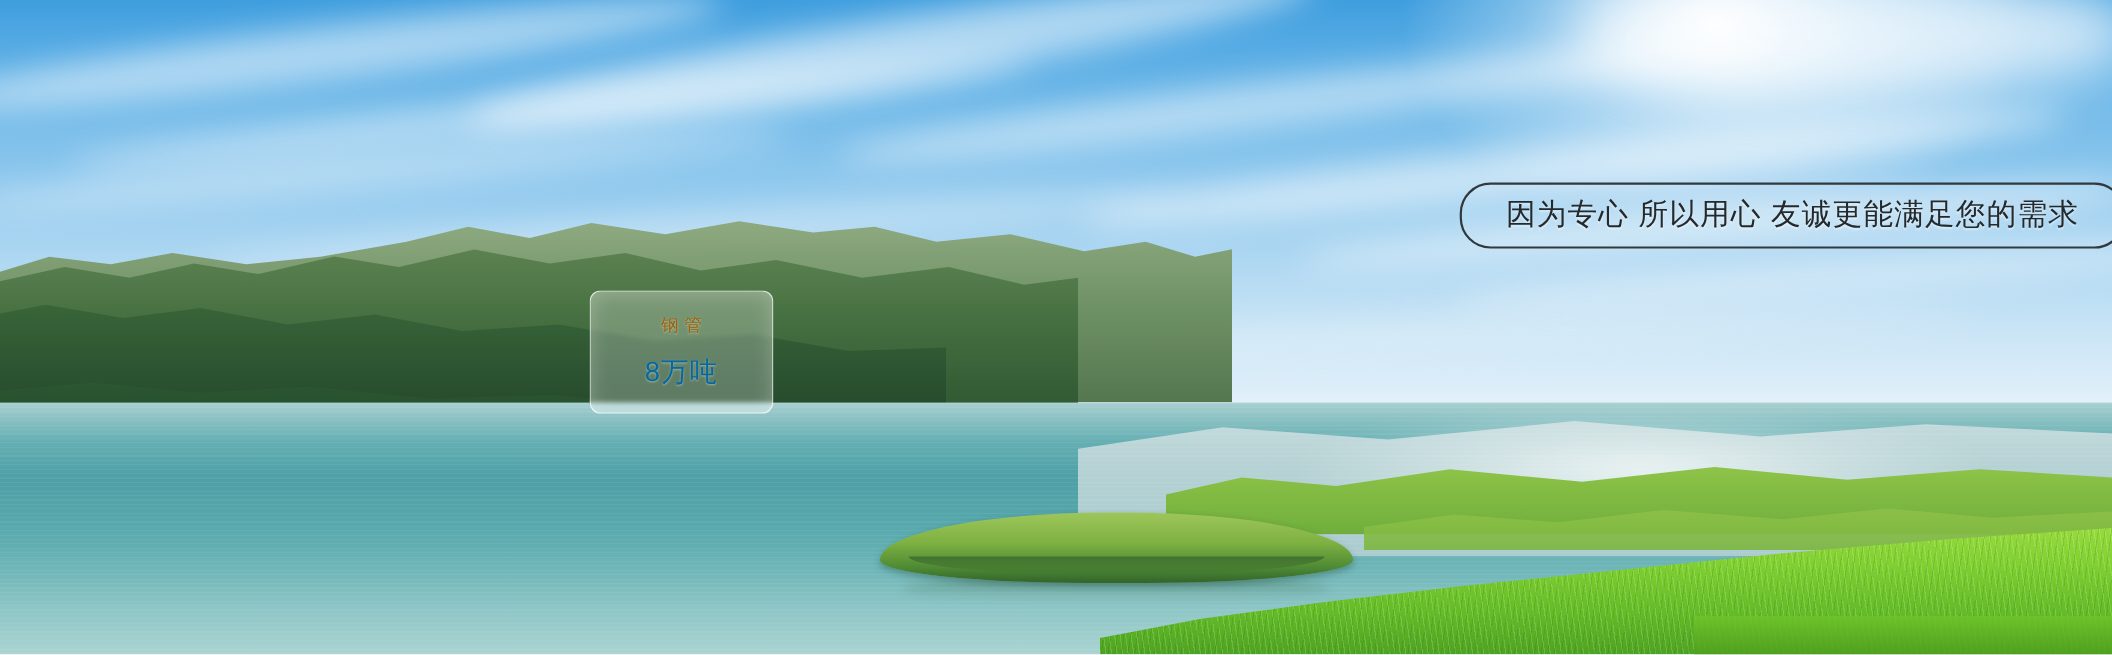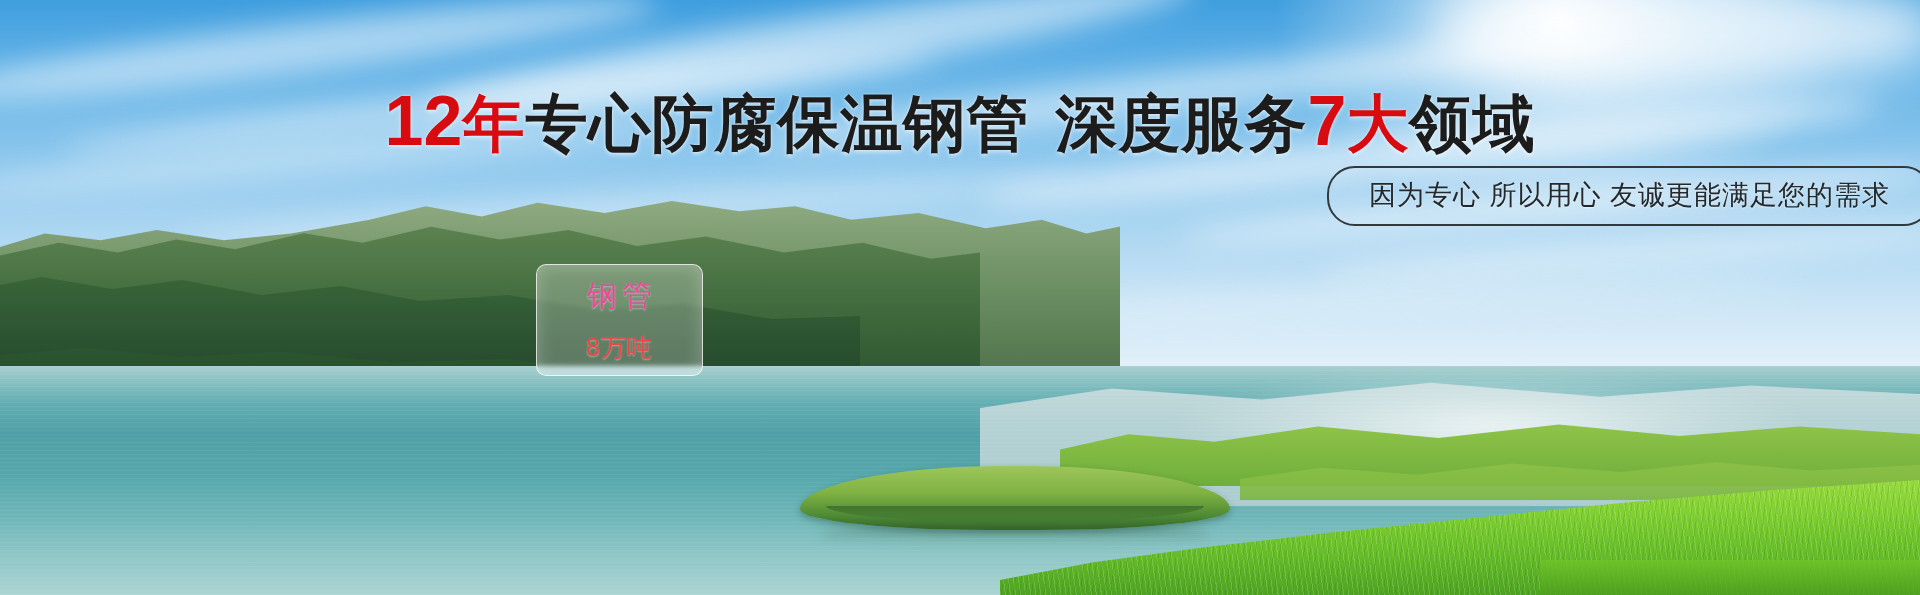--- a/index.html
+++ b/index.html
@@ -221,30 +221,30 @@
     background:rgba(255,255,255,.26);
     backdrop-filter:blur(2px);
     display:flex;
     flex-direction:column;
     align-items:center;
     justify-content:center;
     gap:14px;
     box-shadow:inset 0 0 18px rgba(255,255,255,.25);
   }
   .card-label{
-    font-size:30px;
-    color:#ec4899;
+    font-size:16px;
+    color:#a16207;
     letter-spacing:5px;
     text-indent:5px;
     text-shadow:0 1px 2px rgba(255,255,255,.45);
     text-align:center;
   }
   .card-value{
     font-size:25px;
-    color:#ef4444;
+    color:#0369a1;
     letter-spacing:1px;
     text-shadow:0 1px 2px rgba(255,255,255,.45);
   }
   .card-value sup{font-size:14px;vertical-align:super;}
 </style>
 </head>
 <body>
 
 <div class="banner">
 
@@ -273,23 +273,20 @@
   <div class="water-ripple"></div>
   <div class="sun-glitter"></div>
 
   <div class="marsh"></div>
   <div class="marsh2"></div>
   <div class="island-refl"></div>
   <div class="island"></div>
   <div class="grass-fore"></div>
   <div class="grass-strip"></div>
 
-  <div class="headline">
-    <span class="red num">12</span><span class="red">年</span><span>专心防腐保温钢管</span><span class="gapspace"></span><span>深度服务</span><span class="red num">7</span><span class="red">大</span><span>领域</span>
-  </div>
 
   <div class="subtitle-wrap">
     <div class="subtitle">因为专心 所以用心  友诚更能满足您的需求</div>
   </div>
 
   <div class="cards">
 
     <div class="card">
       <div class="card-label">钢管</div>
       <div class="card-value"><span>8万吨</span></div>

